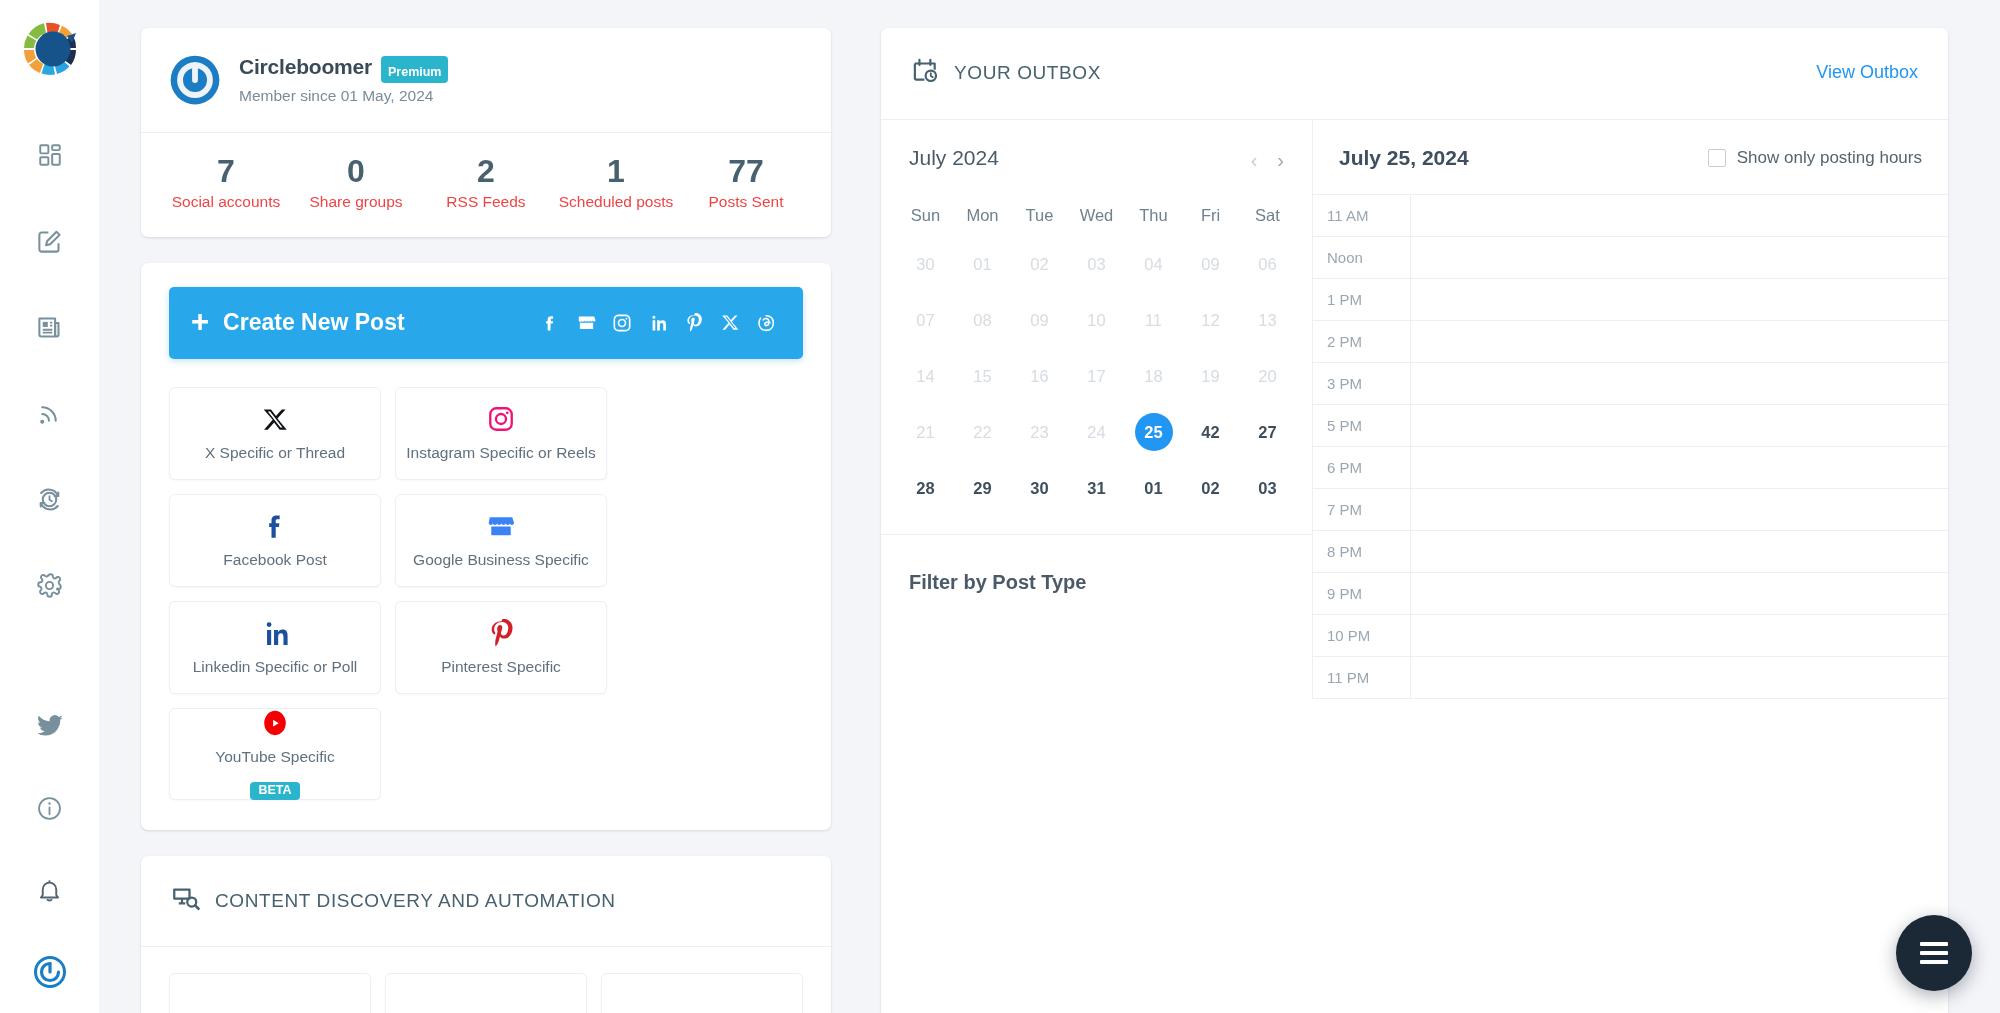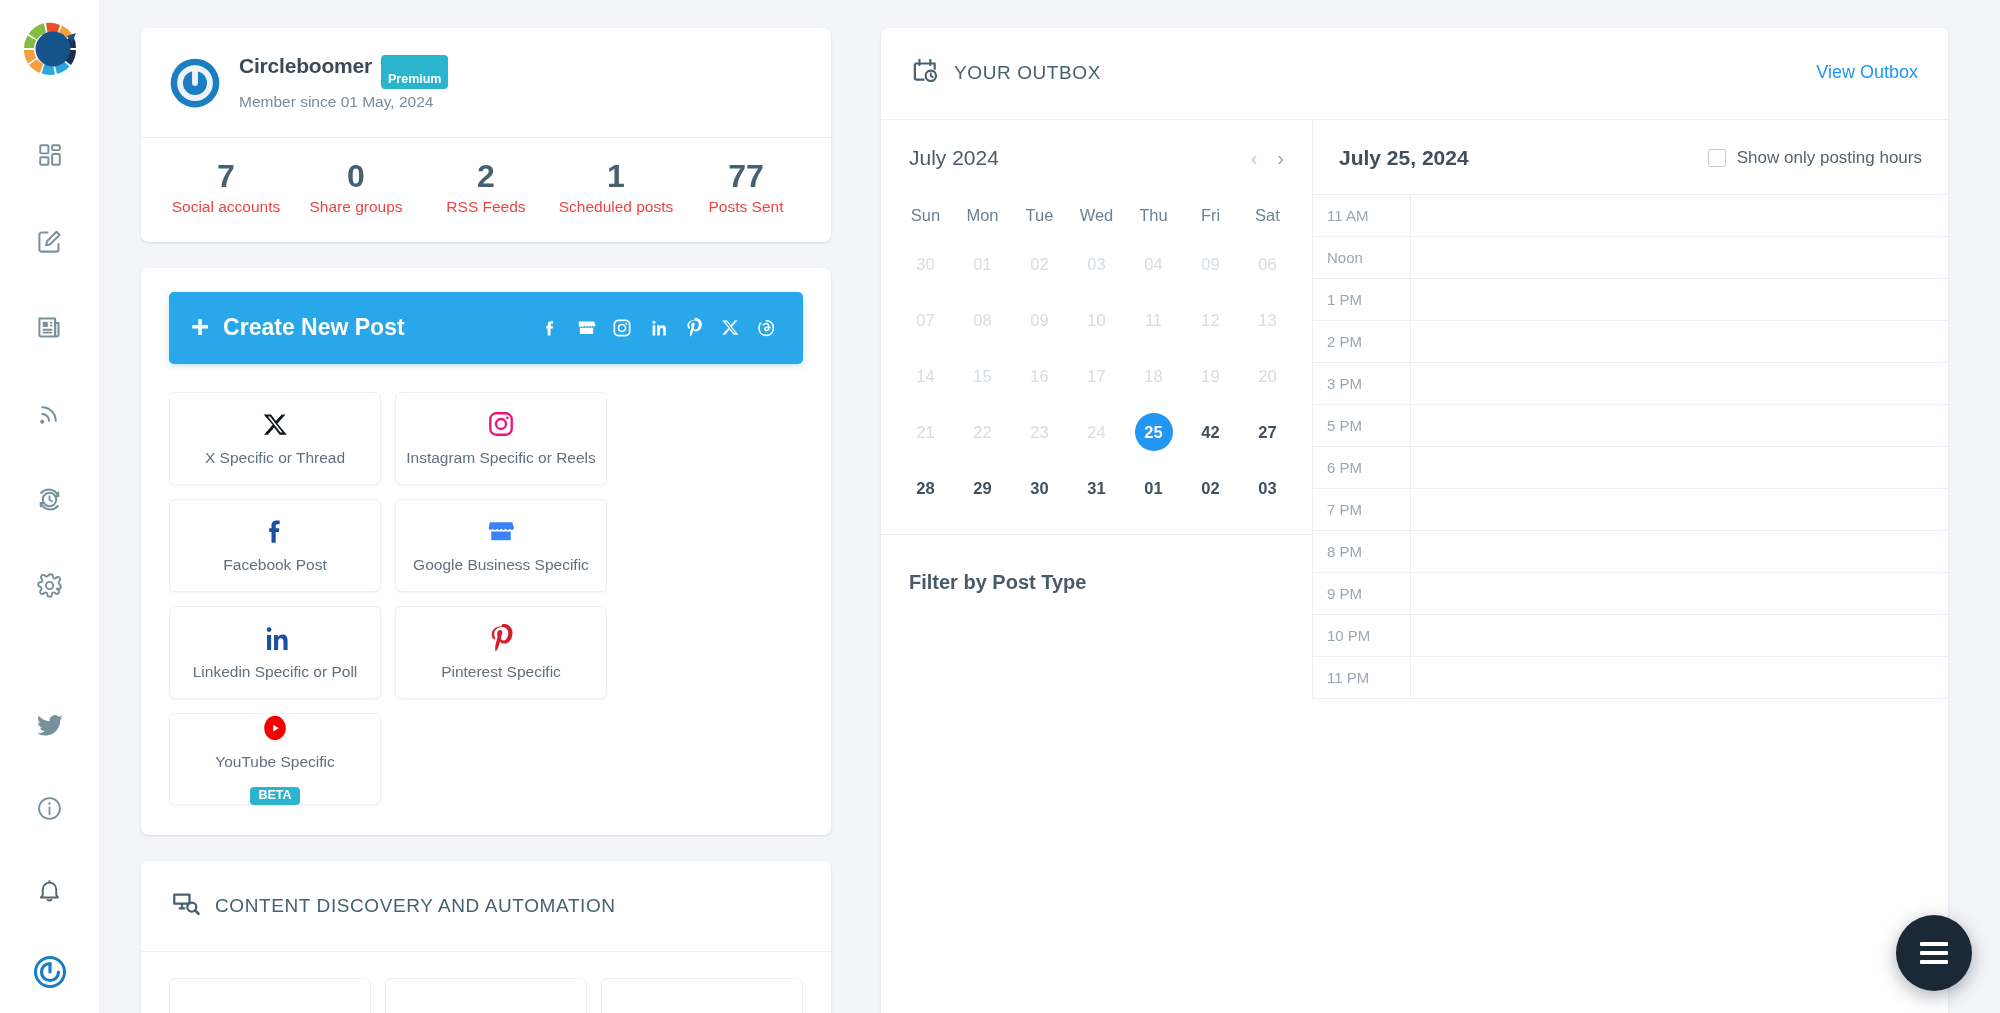--- a/index.html
+++ b/index.html
@@ -50,21 +50,21 @@
   }
 
   
   .profile-head { display: flex; align-items: center; padding: 26px 28px 26px 28px; }
   .avatar-ring { width: 52px; height: 52px; border-radius: 50%; position: relative; flex: 0 0 52px; }
   .profile-meta { margin-left: 18px; }
   .profile-name-row { display: flex; align-items: flex-start; gap: 9px; }
   .profile-name { font-size: 21px; font-weight: 700; color: #3b4a57; letter-spacing: -.2px; }
   .badge-premium {
     background: #2bb5cc; color: #fff; font-size: 12.5px; font-weight: 700;
-    border-radius: 4px; padding: 18px 7px 3px; line-height: 1.05; margin-top: 1px;
+    border-radius: 4px; padding: 10px 7px 3px; line-height: 1.05; margin-top: 1px;
   }
   .profile-sub { font-size: 15.5px; color: #7b8b99; margin-top: 4px; }
   .profile-divider { height: 1px; background: #eceff3; }
   .stats { display: flex; padding: 20px 20px 26px; }
   .stat { flex: 1; text-align: center; }
   .stat-num { font-size: 32px; font-weight: 700; color: #47616e; line-height: 1.15; }
   .stat-label { font-size: 15.5px; color: #ef4444; margin-top: 3px; }
 
   
   .create-card { margin-top: 26px; padding: 24px 28px 30px; }
@@ -115,21 +115,21 @@
   .outbox-head {
     display: flex; align-items: center; justify-content: space-between;
     padding: 28px 30px 30px;
   }
   .outbox-head-left { display: flex; align-items: center; gap: 14px; color: #47616e; }
   .outbox-title { font-size: 19px; letter-spacing: .6px; color: #47616e; }
   .view-outbox { font-size: 18px; color: #2196f3; cursor: pointer; }
   .outbox-body { display: flex; border-top: 1px solid #eceff3; }
   .cal-pane { width: 432px; min-width: 432px; border-right: 1px solid #eceff3; }
   .cal-head {
-    display: flex; align-items: center; justify-content: space-between;
+    display: flex; align-items: flex-end; justify-content: space-between;
     padding: 26px 28px 24px;
   }
   .cal-month { font-size: 21px; color: #4a5a68; }
   .cal-navs { display: flex; gap: 20px; }
   .cal-nav { color: #9aa7b2; font-size: 20px; cursor: pointer; line-height: 1; }
   .cal-nav.prev { color: #c3ccd4; }
   .cal-grid { padding: 0 16px 18px; }
   .cal-row { display: flex; }
   .cal-cell {
     flex: 1; height: 56px; display: flex; align-items: center; justify-content: center;

